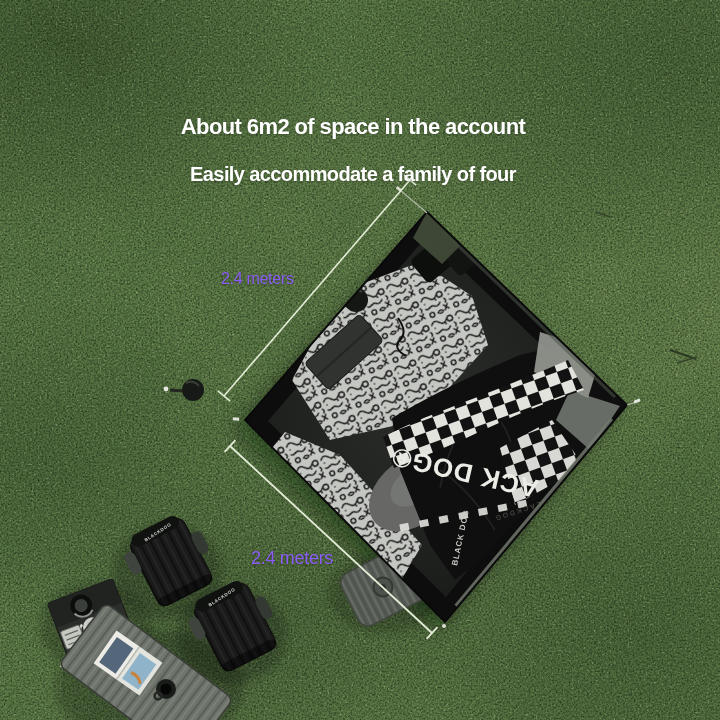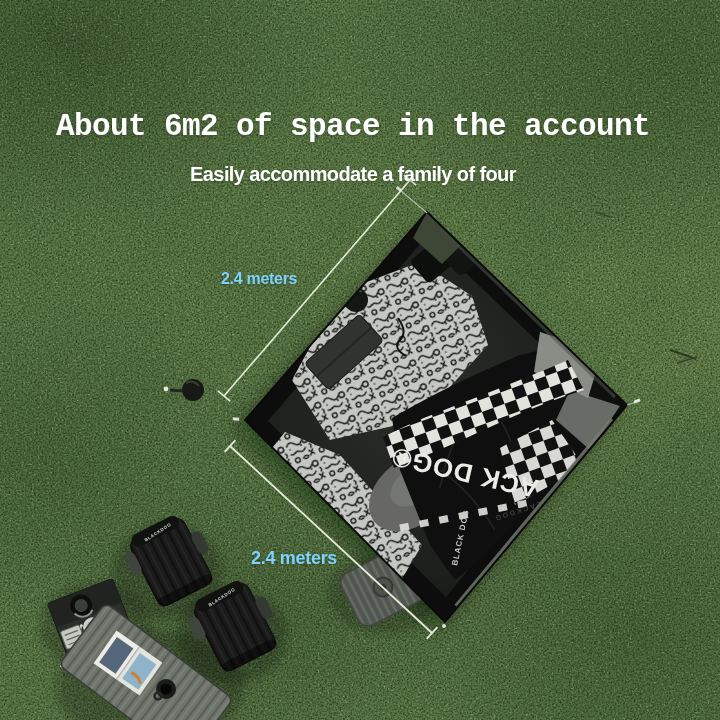--- a/index.html
+++ b/index.html
@@ -21,24 +21,24 @@
       repeating-linear-gradient(24deg,  rgba(0,0,0,.05) 0 1px, rgba(0,0,0,0) 1px 4px),
       repeating-linear-gradient(-38deg, rgba(255,255,255,.04) 0 1px, rgba(255,255,255,0) 1px 5px),
       #5e7d47;
   }
   .scene-svg{position:absolute; inset:0;}
   .title{
     position:absolute; left:0; right:14px; top:112px; text-align:center;
     color:#ffffff; font-weight:bold; letter-spacing:-0.6px;
     text-shadow:0 1px 3px rgba(20,30,15,.30);
   }
-  .title .t1{font-size:31px; line-height:30px;font-family:Liberation Mono, monospace;}
+  .title .t1{font-size:22px; line-height:30px;}
   .title .t2{font-size:20px; line-height:32px; margin-top:16px;}
   .dim{
-    position:absolute; color:#7dd3fc; font-weight:bold; white-space:nowrap;
+    position:absolute; color:#8b5cf6; font-weight:normal; white-space:nowrap;
     letter-spacing:-0.3px; text-shadow:0 1px 2px rgba(20,30,15,.35);text-align:right;
   }
   .dim1{left:221px; top:270px; font-size:16px;}
   .dim2{left:251px; top:548px; font-size:18px;}
 </style>
 </head>
 <body>
 
 <div class="stage">
   <div class="grass"></div>

